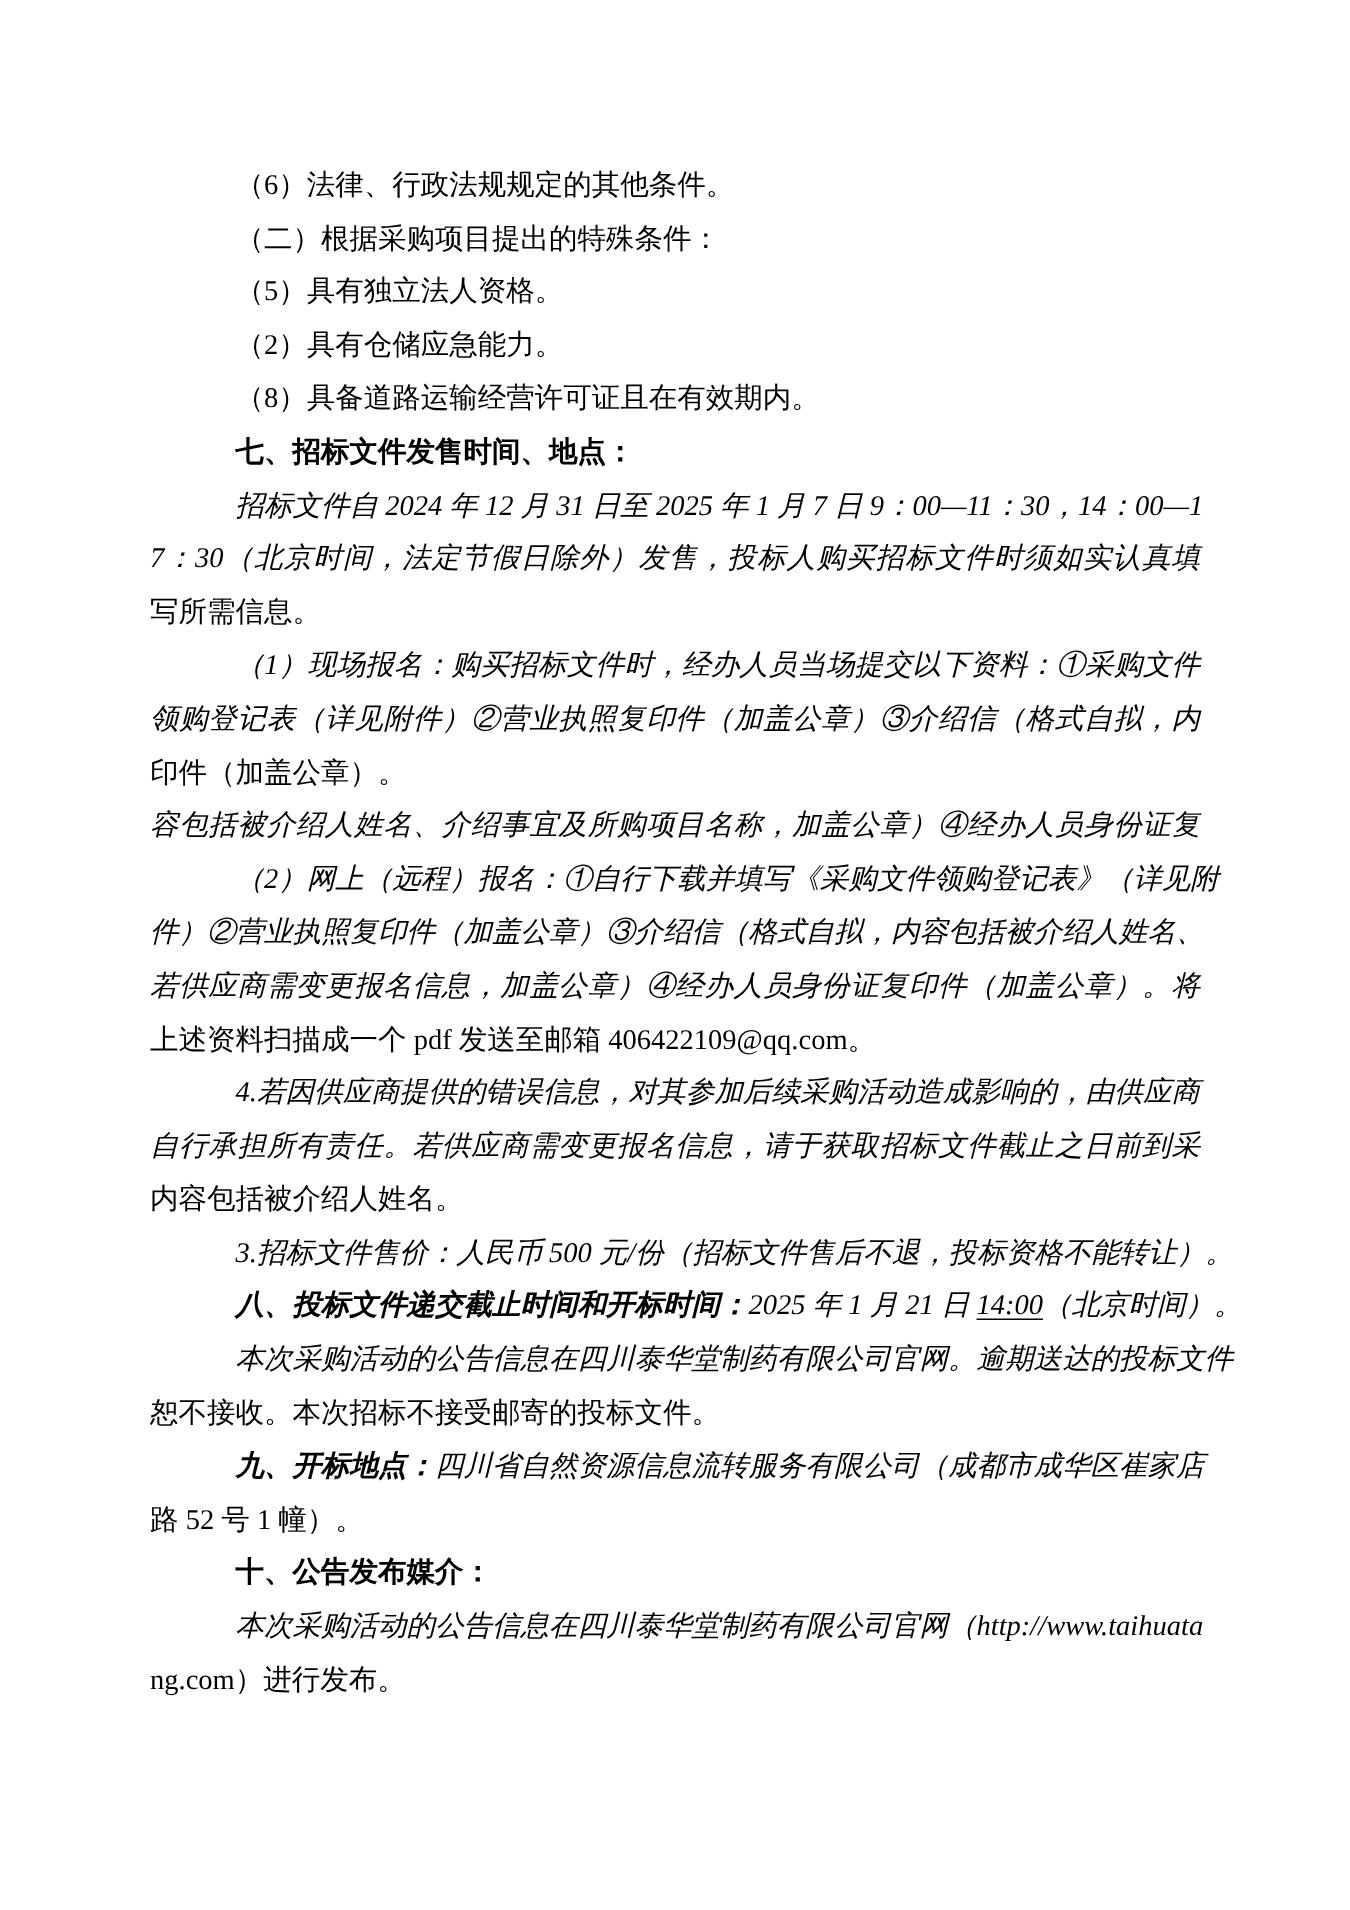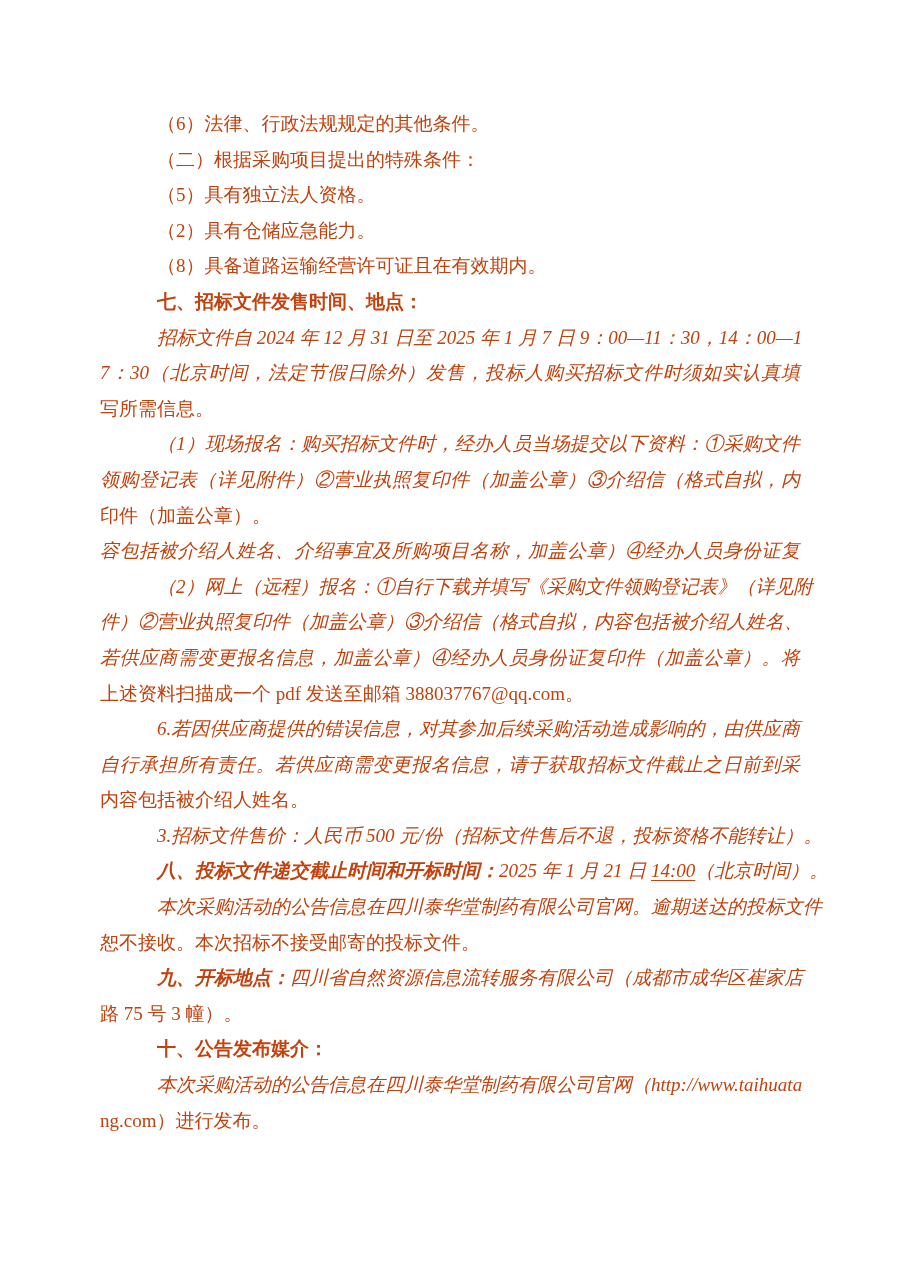--- a/index.html
+++ b/index.html
@@ -7,21 +7,21 @@
     padding: 0;
     background: #e8e8e8;
   }
   .page {
     position: relative;
     width: 900px;
     height: 1273px;
     background: #ffffff;
     overflow: hidden;
     font-family: "Liberation Serif", "DejaVu Serif", serif;
-    color: #c2410c;
+    color: #000000;
   }
   .doc {
     position: absolute;
     left: 100px;
     top: 106px;
     width: 700px;
     font-size: 19px;
     line-height: 35.6px;
   }
   .para { margin: 0; }
@@ -71,40 +71,40 @@
       <div class="para">
         <div class="line fill first"><span>（1）现场报名：购买招标文件时，经办人员当场提交以下资料：①采购文件</span></div>
         <div class="line fill"><span>领购登记表（详见附件）②营业执照复印件（加盖公章）③介绍信（格式自拟，内</span></div>
         <div class="line"><span>印件（加盖公章）。</span></div>
         <div class="line fill"><span>容包括被介绍人姓名、介绍事宜及所购项目名称，加盖公章）④经办人员身份证复</span></div>
       </div>
       <div class="para">
         <div class="line fill first"><span>（2）网上（远程）报名：①自行下载并填写《采购文件领购登记表》（详见附</span></div>
         <div class="line fill"><span>件）②营业执照复印件（加盖公章）③介绍信（格式自拟，内容包括被介绍人姓名、</span></div>
         <div class="line fill"><span>若供应商需变更报名信息，加盖公章）④经办人员身份证复印件（加盖公章）。将</span></div>
-        <div class="line"><span>上述资料扫描成一个 pdf 发送至邮箱 388037767@qq.com。</span></div>
+        <div class="line"><span>上述资料扫描成一个 pdf 发送至邮箱 406422109@qq.com。</span></div>
       </div>
       <div class="para">
-        <div class="line fill first"><span>6.若因供应商提供的错误信息，对其参加后续采购活动造成影响的，由供应商</span></div>
+        <div class="line fill first"><span>4.若因供应商提供的错误信息，对其参加后续采购活动造成影响的，由供应商</span></div>
         <div class="line fill"><span>自行承担所有责任。若供应商需变更报名信息，请于获取招标文件截止之日前到采</span></div>
         <div class="line"><span>内容包括被介绍人姓名。</span></div>
       </div>
       <div class="para">
         <div class="line fill first"><span>3.招标文件售价：人民币 500 元/份（招标文件售后不退，投标资格不能转让）。</span></div>
       </div>
       <div class="para">
         <div class="line fill first"><span class="b">八、投标文件递交截止时间和开标时间：</span><span>2025 年 1 月 21 日 </span><span class="u">14:00</span><span>（北京时间）。</span></div>
       </div>
       <div class="para">
         <div class="line fill first"><span>本次采购活动的公告信息在四川泰华堂制药有限公司官网。逾期送达的投标文件</span></div>
         <div class="line"><span>恕不接收。本次招标不接受邮寄的投标文件。</span></div>
       </div>
       <div class="para">
         <div class="line fill first"><span class="b">九、开标地点：</span><span>四川省自然资源信息流转服务有限公司（成都市成华区崔家店</span></div>
-        <div class="line"><span>路 75 号 3 幢）。</span></div>
+        <div class="line"><span>路 52 号 1 幢）。</span></div>
       </div>
       <div class="para">
         <div class="line first"><span class="b">十、公告发布媒介：</span></div>
       </div>
       <div class="para">
         <div class="line fill first"><span>本次采购活动的公告信息在四川泰华堂制药有限公司官网（http://www.taihuata</span></div>
         <div class="line"><span>ng.com）进行发布。</span></div>
       </div>
     </div>
 </div>

